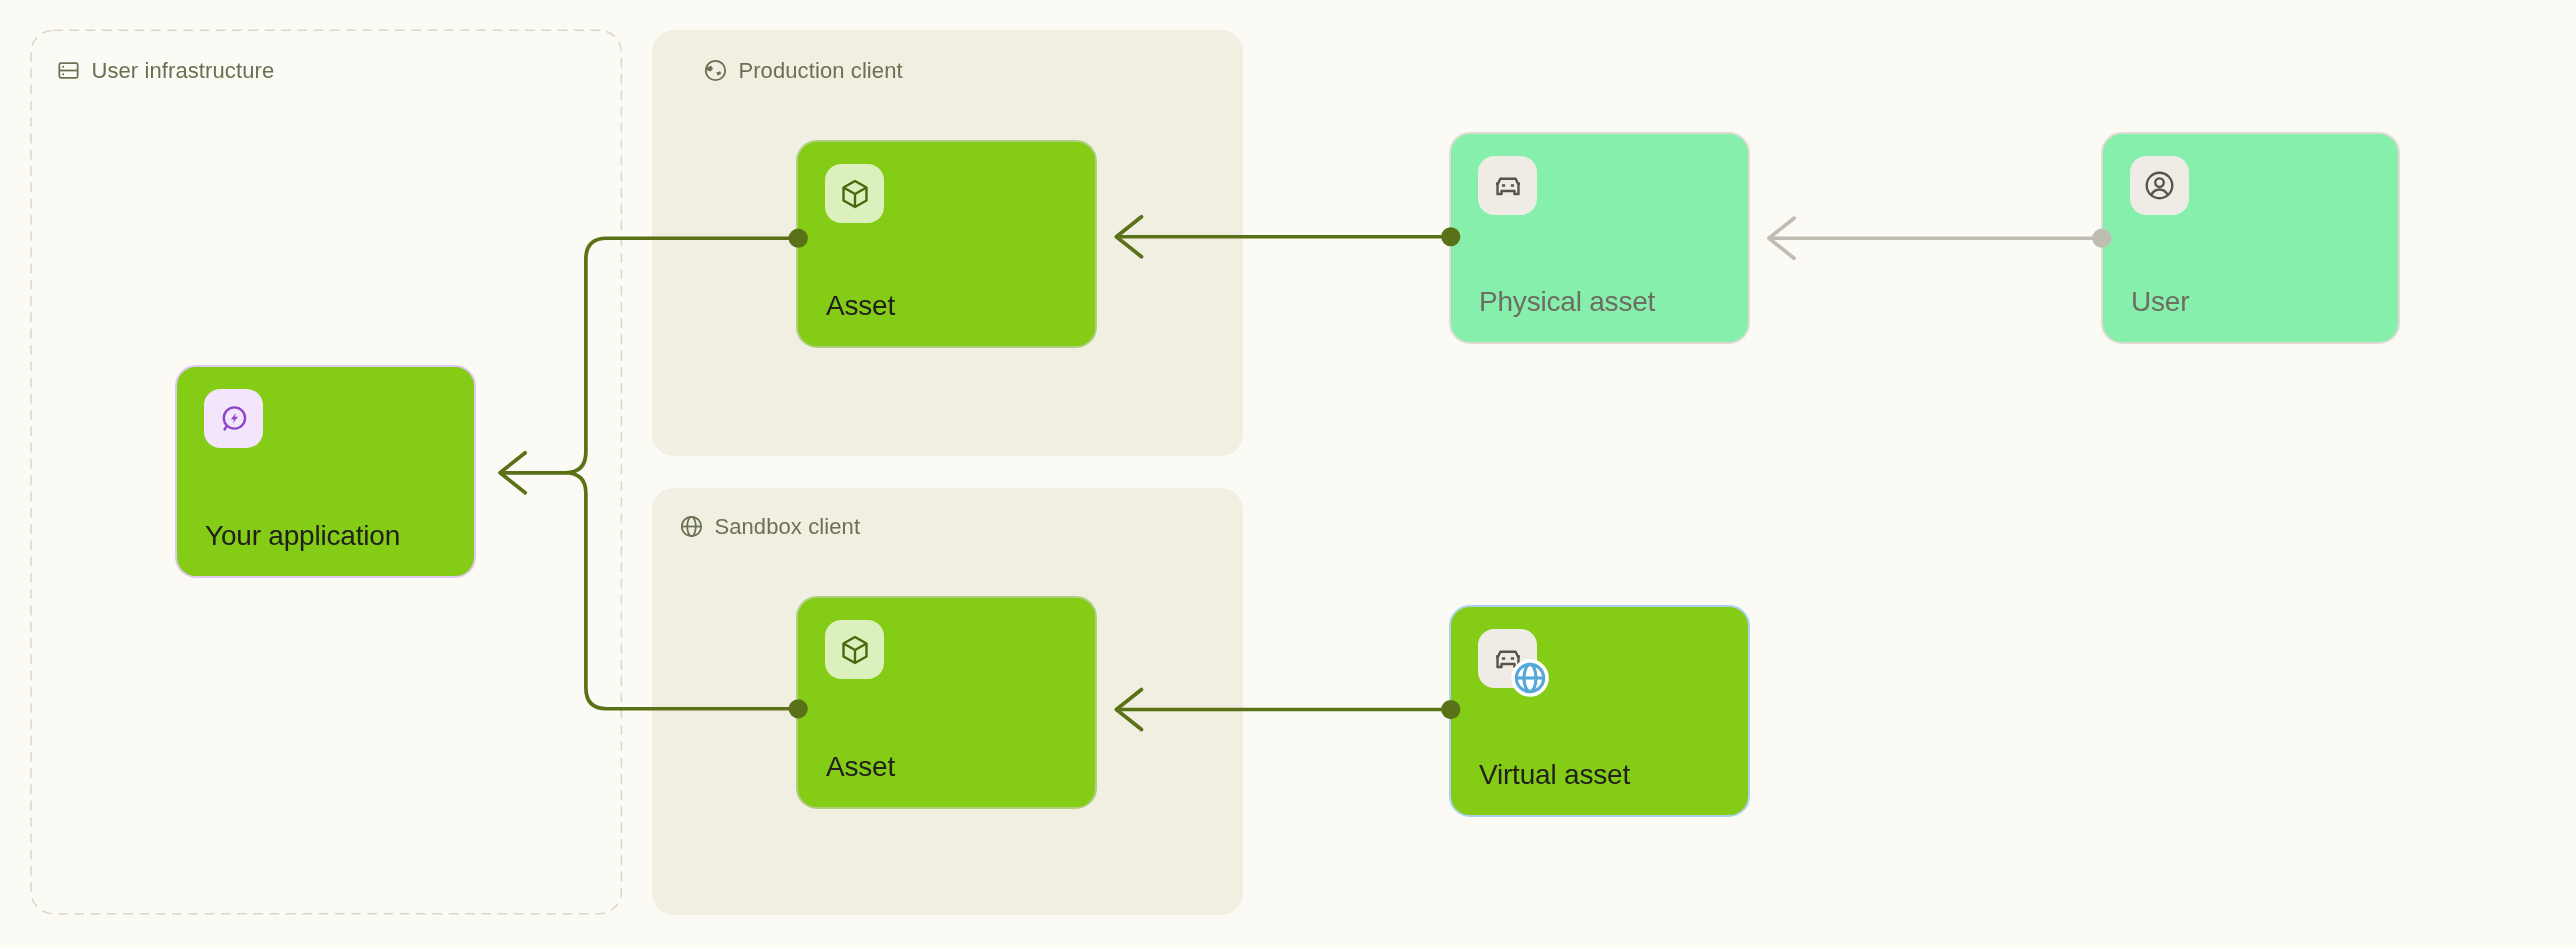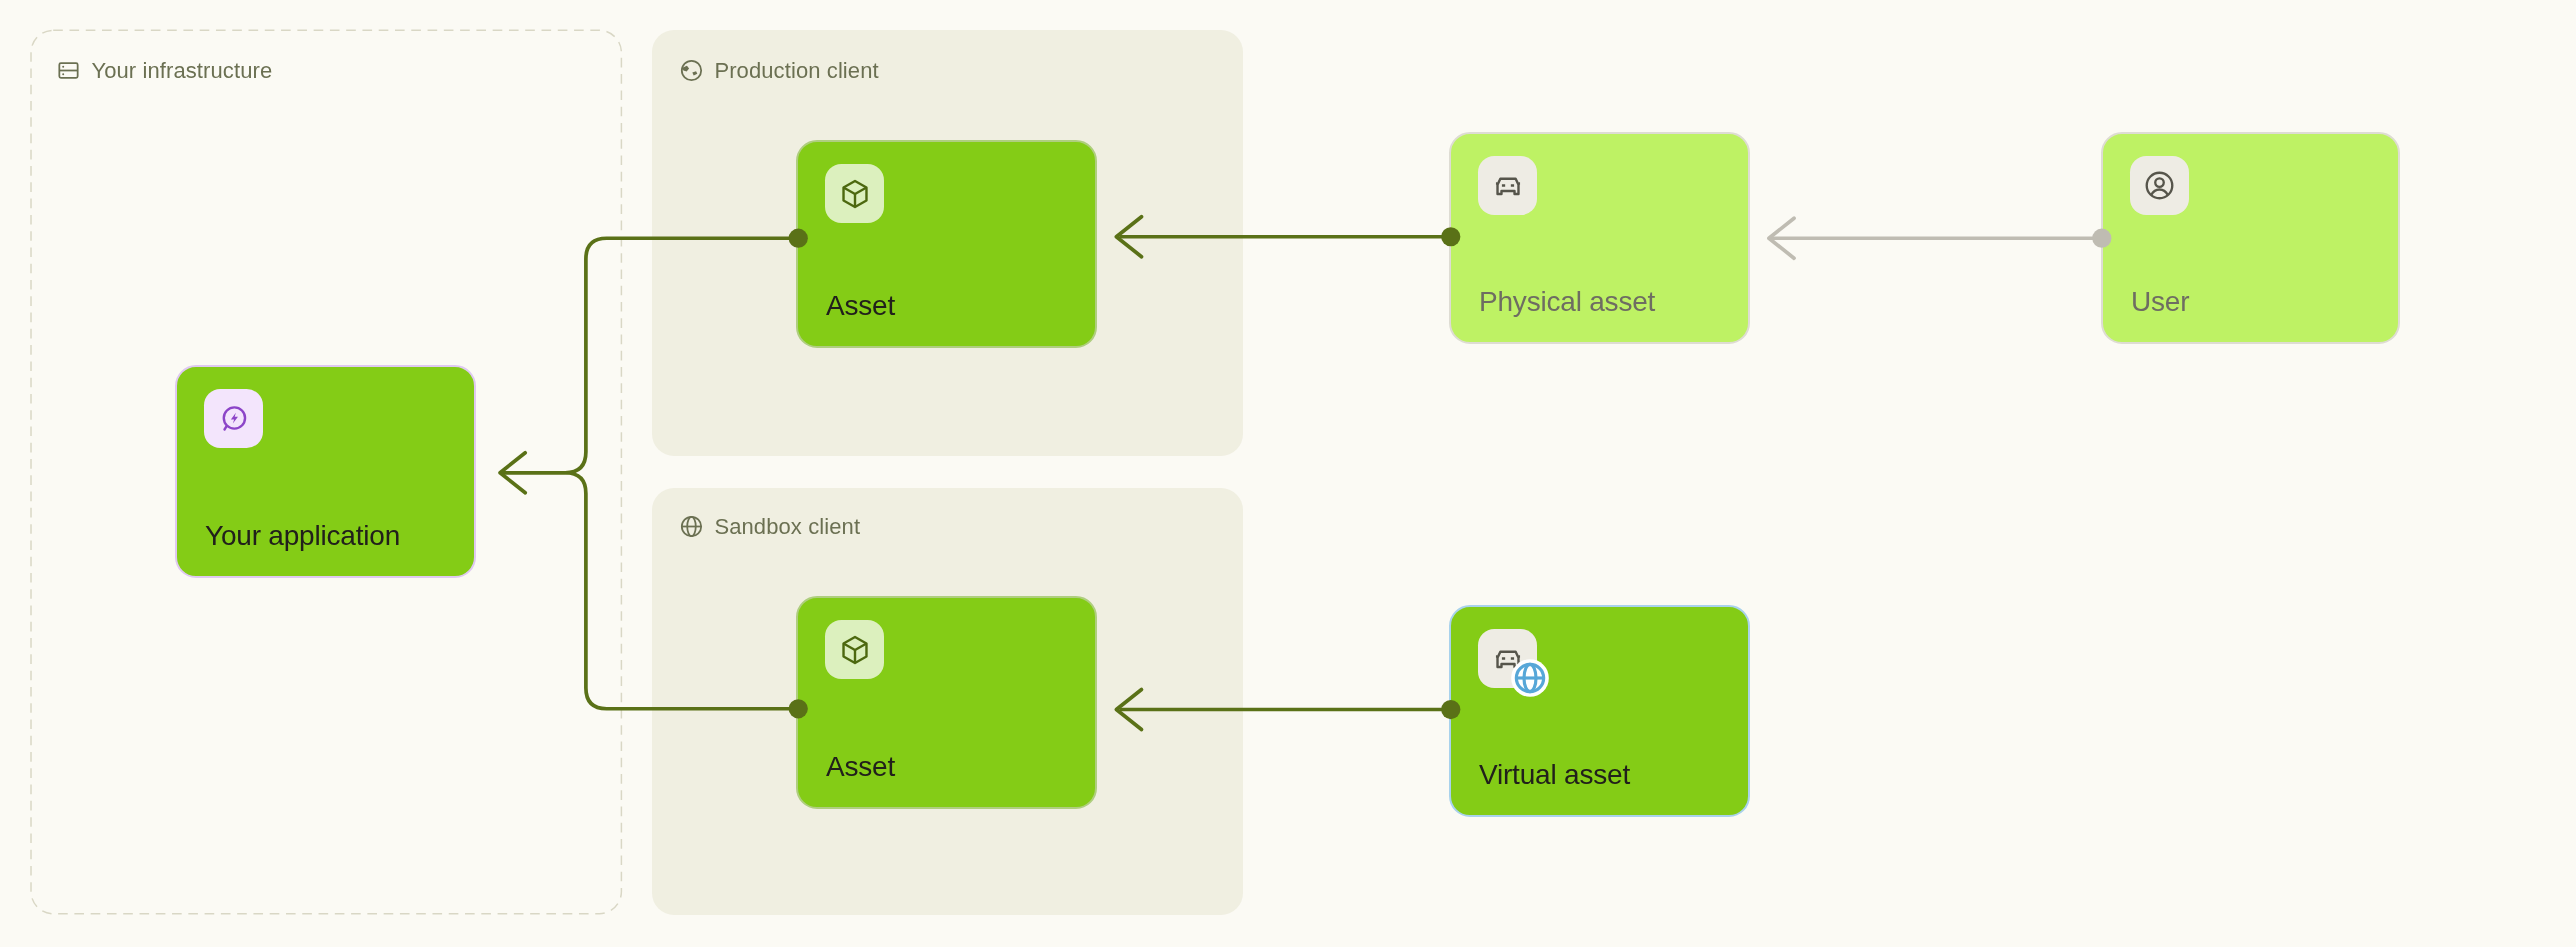--- a/index.html
+++ b/index.html
@@ -20,34 +20,34 @@
   .box-sandbox{left:652px;top:488px;width:591px;height:427px;}
   .section-label{
     position:absolute;
     display:flex;align-items:center;gap:10.4px;
     font-size:22px;line-height:25px;color:#6B7052;
     letter-spacing:0.1px;
     white-space:nowrap;
   }
   .section-label svg{flex:0 0 auto;display:block;}
   .lbl-infra{left:56px;top:58px;}
-  .lbl-production{left:679px;top:58px;}
+  .lbl-production{left:703px;top:58px;}
   .lbl-sandbox{left:679px;top:514px;}
   
   .card{
     position:absolute;
     background:#84cc16;
     border:2.2px solid transparent;
     border-radius:21px;
     box-sizing:border-box;
   }
   .card-green{border-color:#AFCE7F;}
   .card-purple{border-color:#DFC9F1;}
   .card-blue{border-color:#A9D2EC;}
-  .card-gray{border-color:#DEDCD3;background:#bef264;}
+  .card-gray{border-color:#DEDCD3;background:#86efac;}
   .card-your-application{left:175px;top:365px;width:301px;height:213px;}
   .card-asset-production{left:796px;top:140px;width:301px;height:208px;}
   .card-asset-sandbox{left:796px;top:596px;width:301px;height:213px;}
   .card-physical-asset{left:1449px;top:132px;width:301px;height:212px;}
   .card-user{left:2101px;top:132px;width:299px;height:212px;}
   .card-virtual-asset{left:1449px;top:605px;width:301px;height:212px;}
   .icon-tile{
     position:absolute;left:27px;top:22px;
     width:59px;height:59px;border-radius:16.3px;
     display:flex;align-items:center;justify-content:center;
@@ -80,21 +80,21 @@
   <div class="client-box box-production"></div>
   <div class="client-box box-sandbox"></div>
 
   <div class="section-label lbl-infra">
     <svg width="25" height="25" viewBox="0 0 24 24" fill="none" stroke="#6B7052" stroke-width="1.7">
       <rect x="3.2" y="4.9" width="17.6" height="14.2" rx="1.5"></rect>
       <line x1="3.2" y1="12" x2="20.8" y2="12"></line>
       <circle cx="6.9" cy="8.45" r="0.95" fill="#6B7052" stroke="none"></circle>
       <circle cx="6.9" cy="15.55" r="0.95" fill="#6B7052" stroke="none"></circle>
     </svg>
-    <span>Your infrastructure</span>
+    <span>User infrastructure</span>
   </div>
 
   <div class="section-label lbl-production">
     <svg width="25" height="25" viewBox="0 0 24 24" fill="none" stroke="#6B7052" stroke-width="1.7">
       <circle cx="12" cy="12" r="9.3"></circle>
       <path d="M3.2 9.4 L7.6 7.5 L9.7 10 L7.3 12.9 L4.2 12 Z" fill="#6B7052" stroke="none"></path>
       <path d="M12.8 13.9 L16.4 12.8 L17.6 15.2 L14.1 16.8 Z" fill="#6B7052" stroke="none"></path>
     </svg>
     <span>Production client</span>
   </div>

